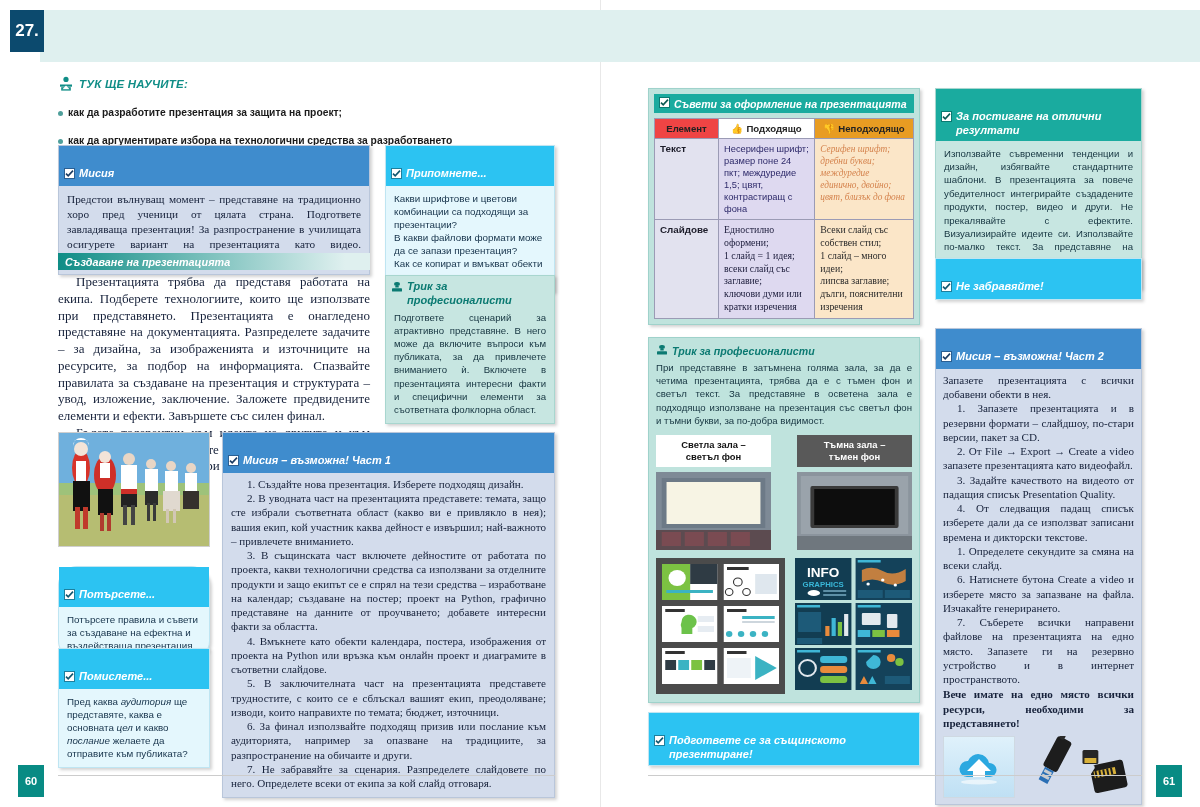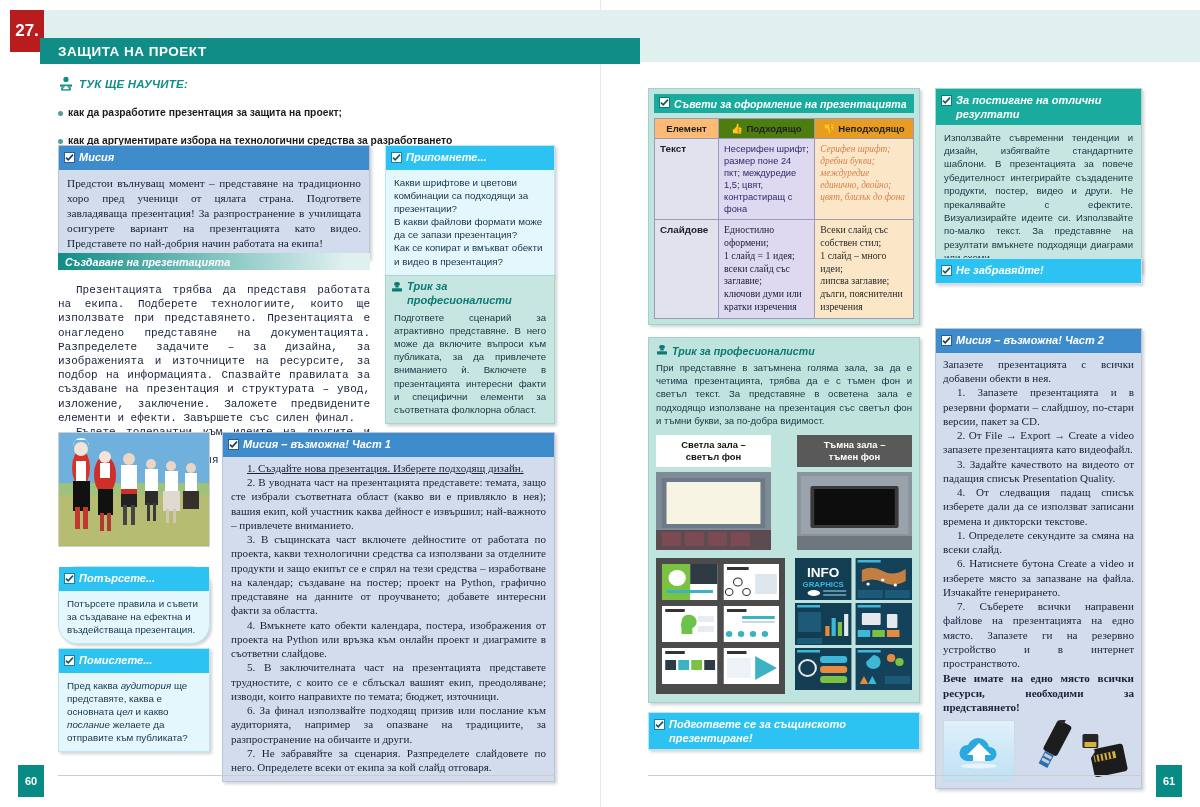--- a/index.html
+++ b/index.html
@@ -13,21 +13,21 @@
   }
   .page { position:absolute; top:0; left:0; width:1200px; height:807px; }
 
   
   .topband {
     position:absolute; left:40px; top:10px; width:1160px; height:52px;
     background:#dff0ef;
   }
   .chapno {
     position:absolute; left:10px; top:10px; width:34px; height:42px;
-    background:#b91c1c; color:#fff;
+    background:#0c4a6e; color:#fff;
     font-size:17px; font-weight:bold;
     display:flex; align-items:center; justify-content:center;
     letter-spacing:0px;
   }
   .titlebar {
     position:absolute; left:40px; top:38px; width:600px; height:26px;
     background:#0f8d86;
     color:#ffffff;
     font-size:13.5px; font-weight:bold; letter-spacing:.5px;
     display:flex; align-items:center;
@@ -50,21 +50,21 @@
   .bullet {
     width:5px; height:5px; border-radius:50%; background:#4f9f9b;
     flex:0 0 5px; margin-top:5px;
   }
   .learnitem.cont { display:block; margin-top:12px; }
 
   
   .panel { position:absolute; box-shadow:2px 2px 3px rgba(0,0,0,.18); }
   .p-hdr {
     font-size:11px; font-style:italic; font-weight:bold; color:#ffffff;
-    padding:5px 6px 3px 5px; line-height:1.25;
+    padding:21px 6px 3px 5px; line-height:1.25;
     display:flex; align-items:flex-start; gap:4px;
   }
   .p-hdr .chk { flex:0 0 auto; margin-top:1px; }
   .p-body { padding:6px 8px 7px 8px; line-height:1.34; }
 
   
   .blue .p-hdr { background:#3f8ccd; }
   .blue { background:#d3dcec; border:1px solid #b9c6da; }
   .cyan .p-hdr { background:#2cc3f2; }
   .cyan { background:#e4f7fd; border:1px solid #bfe5f2; }
@@ -80,36 +80,35 @@
   .sechead {
     position:absolute;
     height:17px;
     background:linear-gradient(to right,#0f8d86,#dff0ef 92%);
     color:#fff; font-size:10.8px; font-weight:bold; font-style:italic;
     display:flex; align-items:center; padding-left:7px;
   }
 
   .maintext {
     position:absolute;
-    font-family:Liberation Mono, monospace;
-    font-size:11px; line-height:1.29; color:#16213a;
+    font-family:Liberation Serif, serif;
+    font-size:13px; line-height:1.29; color:#16213a;
     text-align:justify;
-    margin-top:9px;
   }
   .maintext p { margin:0; text-indent:18px; }
 
   
   .photo { position:absolute; border:1px solid #cfcfcf; overflow:hidden; }
 
   
   table.tips { border-collapse:collapse; width:100%; font-size:9.3px; }
   table.tips th, table.tips td { border:1px solid #9b9bb5; vertical-align:top; padding:4px 5px; }
   table.tips th { font-weight:bold; text-align:center; font-size:9.6px; color:#222; }
-  .th-el { background:#fdba74; width:64px; }
-  .th-ok { background:#4d7c0f; }
+  .th-el { background:#ef4444; width:64px; }
+  .th-ok { background:#ffffff; }
   .th-no { background:#e89c22; }
   .td-el { background:#e2e2ef; font-weight:bold; font-size:9.8px; vertical-align:middle; color:#1d1d2a;
            font-family:"Liberation Sans", sans-serif; }
   .td-ok { background:#ded9f0; color:#2e2a6a; font-family:"Liberation Sans", sans-serif; line-height:1.3; }
   .td-ok2{ background:#ded9f0; color:#1b1b3a; font-family:"Liberation Serif", serif; font-size:9.8px; line-height:1.3; }
   .td-no { background:#fbe6c8; color:#d4824c; font-family:"Liberation Serif", serif; font-style:italic; line-height:1.3; }
   .td-no2{ background:#fbe6c8; color:#2a2a2a; font-family:"Liberation Serif", serif; font-size:9.8px; line-height:1.3; }
 
   
   .caplight { background:#ffffff; color:#111; font-weight:bold; font-size:9.4px; text-align:center; padding:4px 2px; line-height:1.25; }
@@ -128,23 +127,20 @@
 </style>
 </head>
 <body>
 
 <div class="page">
 
   <div class="spine"></div>
 
   <div class="topband"></div>
   <div class="chapno">27.</div>
-  <div class="titlebar">
-    <span class="tb-txt">ЗАЩИТА НА ПРОЕКТ</span>
-  </div>
 
   <div class="learnwrap">
     <div class="learnhead">
       <span class="ic">
         <svg width="16" height="16" viewBox="0 0 16 16">
           <circle cx="8" cy="3.4" r="2.6" fill="#0f8d86"></circle>
           <path d="M2 8.5h12v2.2H2z" fill="#0f8d86"></path>
           <path d="M3.2 11.2h9.6v3.4H3.2z" fill="#0f8d86"></path>
           <path d="M8 9.6l-3.6 3.6h7.2z" fill="#ffffff"></path>
         </svg>
@@ -300,21 +296,21 @@
     <div class="p-hdr">
       <span class="chk">
         <svg width="11" height="11" viewBox="0 0 11 11">
             <rect x="0.5" y="0.5" width="10" height="10" fill="#fff" stroke="#2a5f93"></rect>
             <path d="M2 5.6l2.2 2.3L9 2.6" stroke="#1b3c63" stroke-width="1.6" fill="none"></path>
           </svg>
       </span>
       <span>Мисия – възможна! Част 1</span>
     </div>
     <div class="p-body body-serif" style="font-size:11.1px;line-height:1.285;padding:4px 8px 7px 8px;">
-      <div style="text-indent:16px;text-decoration:underline;">1. Създайте нова презентация. Изберете подходящ дизайн.</div>
+      <div style="text-indent:16px;">1. Създайте нова презентация. Изберете подходящ дизайн.</div>
       <div style="text-indent:16px;">2. В уводната част на презентацията представете: темата, защо сте избрали съответната област (какво ви е привлякло в нея); вашия екип, кой участник каква дейност е извършил; най-важното – привлечете вниманието.</div>
       <div style="text-indent:16px;">3. В същинската част включете дейностите от работата по проекта, какви технологични средства са използвани за отделните продукти и защо екипът се е спрял на тези средства – изработване на календар; създаване на постер; проект на Python, графично представяне на данните от проучването; добавете интересни факти за областта.</div>
       <div style="text-indent:16px;">4. Вмъкнете като обекти календара, постера, изображения от проекта на Python или връзка към онлайн проект и диаграмите в съответни слайдове.</div>
       <div style="text-indent:16px;">5. В заключителната част на презентацията представете трудностите, с които се е сблъскал вашият екип, преодоляване; изводи, които направихте по темата; бюджет, източници.</div>
       <div style="text-indent:16px;">6. За финал използвайте подходящ призив или послание към аудиторията, например за опазване на традициите, за разпространение на обичаите и други.</div>
       <div style="text-indent:16px;">7. Не забравяйте за сценария. Разпределете слайдовете по него. Определете всеки от екипа за кой слайд отговаря.</div>
     </div>
   </div>
 
   <div class="panel greenlt" style="left:648px; top:88px; width:272px; padding:5px;">

